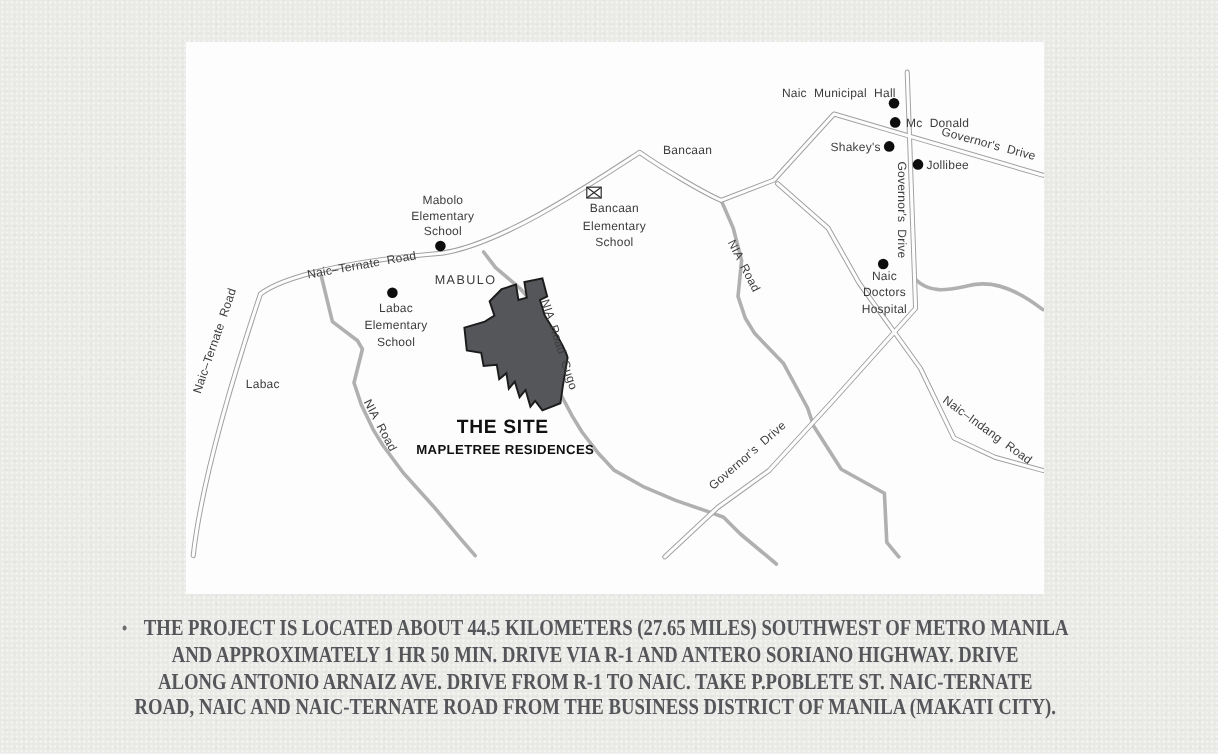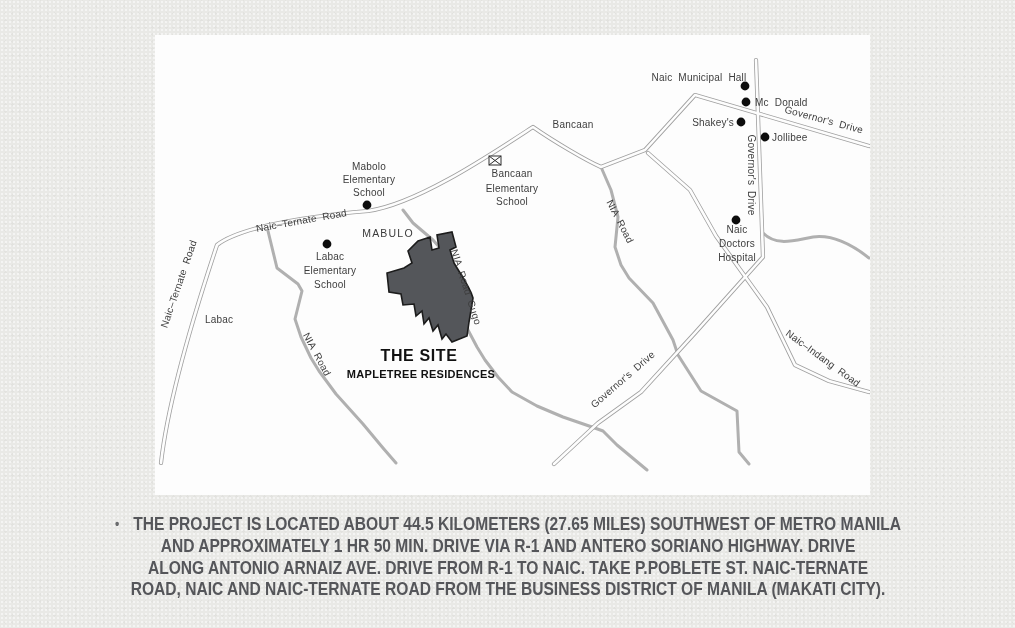--- a/index.html
+++ b/index.html
@@ -28,22 +28,22 @@
   text{font-family:"Liberation Sans",sans-serif;}
   .lbl{font-size:10px;fill:#3d3d3d;letter-spacing:.2px;word-spacing:3px;}
   .lbl-mid{text-anchor:middle;}
   .lbl-place{font-size:10.5px;fill:#3a3a3a;letter-spacing:1.2px;text-anchor:middle;}
   .site-title{font-size:16px;font-weight:bold;fill:#111;letter-spacing:.6px;text-anchor:middle;}
   .site-sub{font-size:11px;font-weight:bold;fill:#111;letter-spacing:.3px;text-anchor:middle;}
   .dot{fill:#0d0d0d;}
 
   
   .description{
-    position:absolute;left:12px;top:513px;width:992px;
-    color:#55565a;font-weight:bold;font-size:19px;line-height:21.8px;
+    position:absolute;left:0;top:513px;width:992px;
+    color:#55565a;font-weight:bold;font-size:19px;line-height:21.8px;font-family:Liberation Serif, serif;
   }
   .desc-line{white-space:nowrap;text-align:center;transform:scaleX(0.82);}
   .bullet{font-size:15px;color:#6a6b6d;padding-right:17px;vertical-align:1px;}
 </style>
 </head>
 <body>
 
 <div class="map-panel">
   <svg viewBox="0 0 715 460">
 

